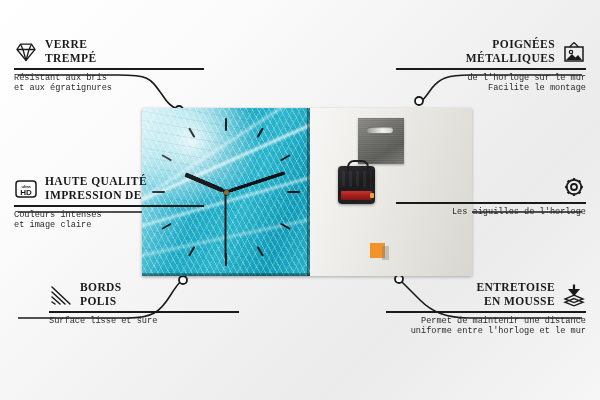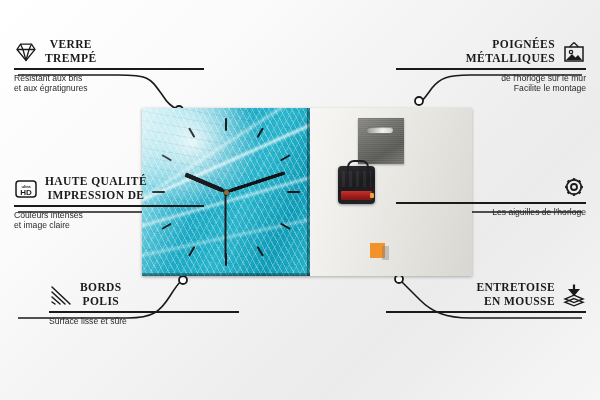--- a/index.html
+++ b/index.html
@@ -68,24 +68,24 @@
 
   .foam{position:absolute;left:60px;top:135px;width:15px;height:15px;background:#F2922B;}
   .foam::after{content:"";position:absolute;left:12px;top:3px;width:7px;height:14px;background:rgba(120,120,120,.35);}
 
   
   .callout{position:absolute;width:190px;}
   .callout .head{display:flex;align-items:center;gap:7px;}
   .callout.left .head{justify-content:flex-start;}
   .callout.right .head{justify-content:flex-end;}
   .title{font-family:"Liberation Serif",serif;font-weight:bold;font-size:11.5px;line-height:13.5px;
-         letter-spacing:.4px;color:#1a1a1a;text-transform:uppercase;text-align:center;}
+         letter-spacing:.4px;color:#1a1a1a;text-transform:uppercase;}
   .callout.right .title{text-align:right;}
   .rule{height:1.5px;background:#1a1a1a;margin:3px 0 3px;}
-  .desc{font-family:Liberation Sans, sans-serif;font-size:8.6px;line-height:10.4px;color:#2a2a2a;}
+  .desc{font-family:Liberation Mono, monospace;font-size:8.6px;line-height:10.4px;color:#2a2a2a;}
   .callout.right .desc{text-align:right;}
   .ico{flex:0 0 auto;width:24px;height:24px;display:block;}
 
   svg.lines{position:absolute;left:0;top:0;width:600px;height:400px;pointer-events:none;}
 </style>
 </head>
 <body>
 
 <div id="root">
 
@@ -289,15 +289,19 @@
         <div>ENTRETOISE</div>
         <div>EN MOUSSE</div>
       </div>
       <svg class="ico" viewBox="0 0 24 24">
         <path d="M12 1.5 V9 M12 11.5 L8.3 7 H15.7 Z" fill="#1a1a1a" stroke="#1a1a1a" stroke-width="2.2"></path>
         <path d="M12 12.2 L21 16 L12 19.6 L3 16 Z" fill="none" stroke="#1a1a1a" stroke-width="1.4"></path>
         <path d="M12 15.6 L21 19.2 L12 22.8 L3 19.2 Z" fill="none" stroke="#1a1a1a" stroke-width="1.4"></path>
       </svg>
     </div>
     <div class="rule"></div>
+    <div class="desc">
+      <div>Permet de maintenir une distance</div>
+      <div>uniforme entre l'horloge et le mur</div>
+    </div>
   </div>
 
 </div>
 
 </body></html>

